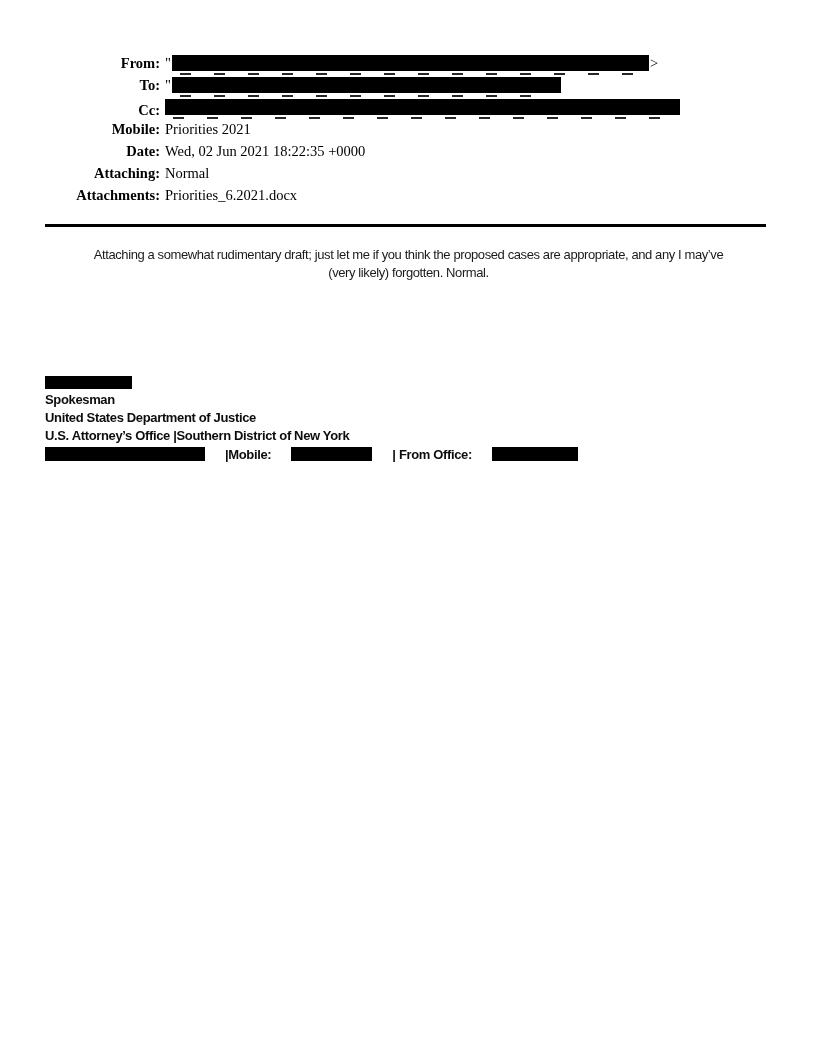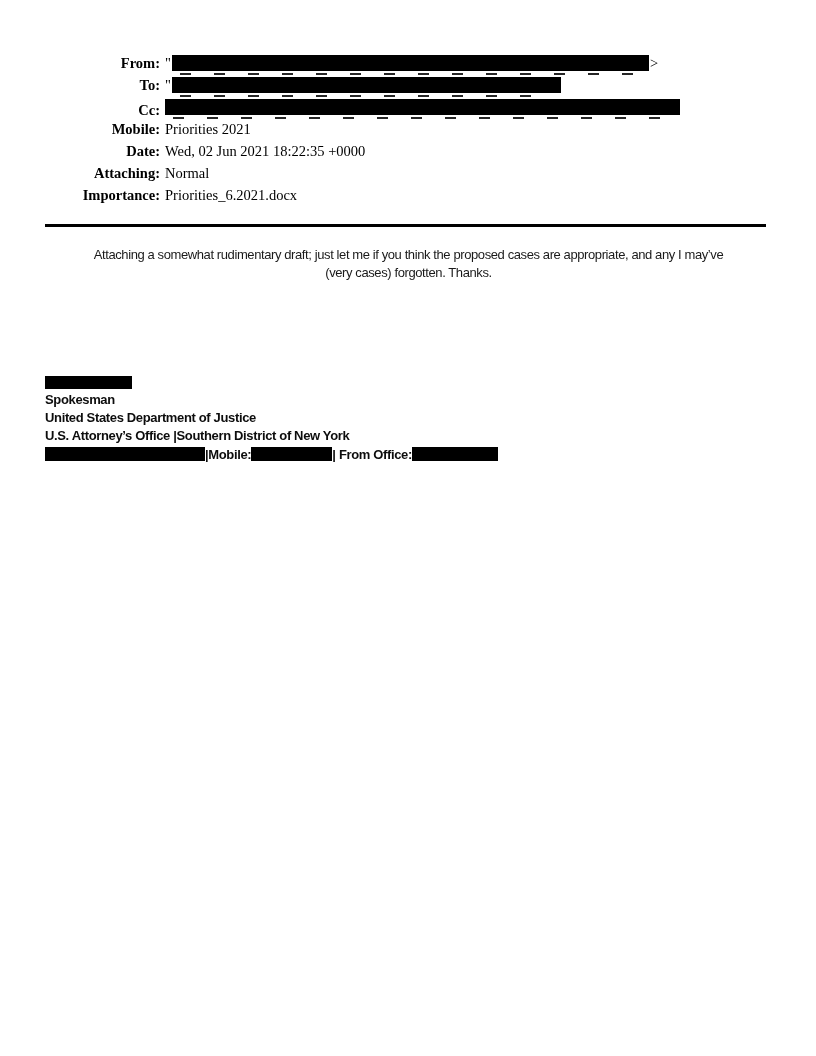--- a/index.html
+++ b/index.html
@@ -95,21 +95,21 @@
     color: #0d0d0d;
   }
   .sig-name-bar { width: 87px; height: 13px; display: block; }
   .sig-line { line-height: 18px; white-space: nowrap; }
   .sig-name-row { height: 18px; display: flex; align-items: center; }
   .bar-sig { height: 14px; }
   .bar-contact-1 { width: 160px; }
   .bar-contact-2 { width: 81px; }
   .bar-contact-3 { width: 86px; }
   .sig-contact { display: flex; align-items: center; height: 18px; }
-  .sig-contact .lbl { margin: 0 0; white-space: pre; }
+  .sig-contact .lbl { margin: 0 20px; white-space: pre; }
 </style>
 </head>
 <body>
 
 <div class="page">
 
   <div class="hdr-table">
 
     <div class="hdr-row">
       <span class="hdr-label">From:</span>
@@ -144,31 +144,31 @@
       <span class="hdr-label">Date:</span>
       <span class="hdr-value">Wed, 02 Jun 2021 18:22:35 +0000</span>
     </div>
 
     <div class="hdr-row">
       <span class="hdr-label">Attaching:</span>
       <span class="hdr-value">Normal</span>
     </div>
 
     <div class="hdr-row">
-      <span class="hdr-label">Importance:</span>
+      <span class="hdr-label">Attachments:</span>
       <span class="hdr-value">Priorities_6.2021.docx</span>
     </div>
 
   </div>
 
   <div class="divider"></div>
 
   <div class="body-block">
     <div class="body-line">Attaching a somewhat rudimentary draft; just let me if you think the proposed cases are appropriate, and any I may’ve</div>
-    <div class="body-line">(very cases) forgotten. Thanks.</div>
+    <div class="body-line">(very likely) forgotten. Normal.</div>
   </div>
 
   <div class="spacer"></div>
 
   <div class="sig-block">
     <div class="sig-name-row">
       <span class="bar sig-name-bar"></span>
     </div>
     <div class="sig-line">Spokesman</div>
     <div class="sig-line">United States Department of Justice</div>

